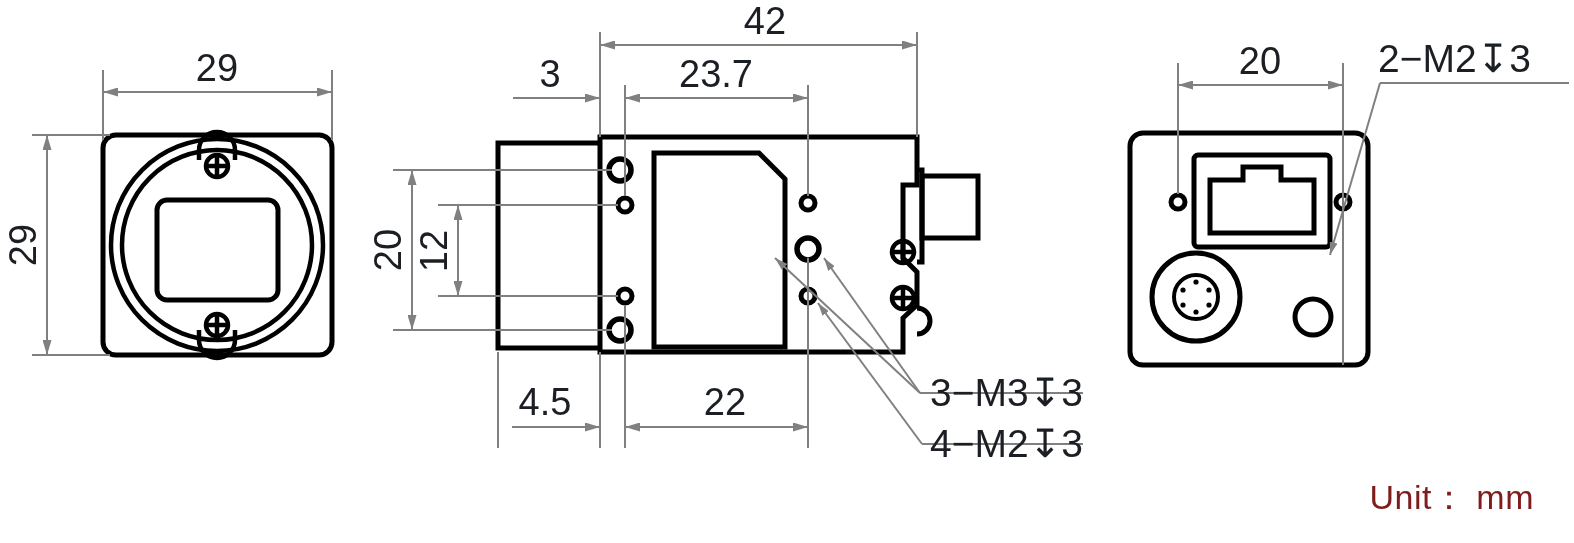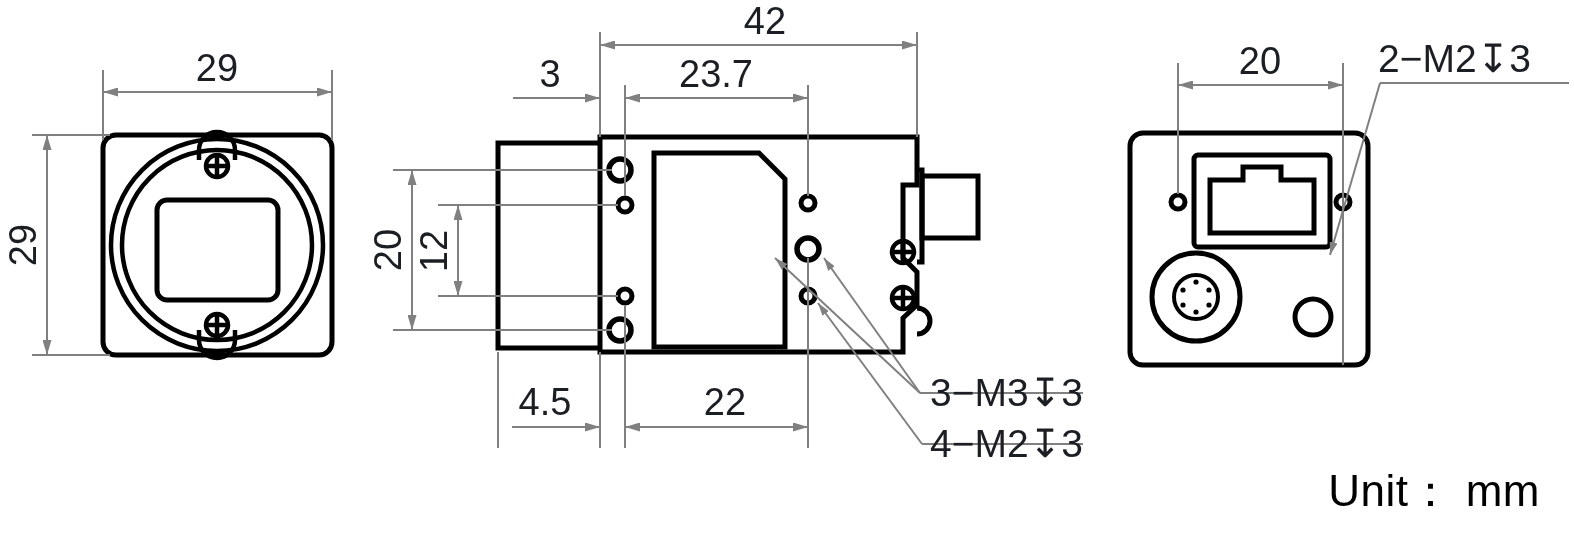--- a/index.html
+++ b/index.html
@@ -6,24 +6,24 @@
   html,body{margin:0;padding:0;background:#ffffff;}
   body{
     width:1574px;height:543px;overflow:hidden;
     font-family:"Liberation Sans","DejaVu Sans",sans-serif;
     color:#1b1e23;
   }
   #sheet{position:relative;width:1574px;height:543px;background:#fff;}
   #sheet svg{position:absolute;left:0;top:0;}
   .unit-label{
     position:absolute;
-    right:34px;bottom:22px;
-    font-size:44px;
+    right:40px;bottom:22px;
+    font-size:34px;
     letter-spacing:0.5px;
-    color:#000000;
+    color:#7f1d1d;
     white-space:pre;
   }
 </style>
 </head>
 <body>
 
 <div id="sheet">
 
 <svg width="1574" height="543" viewBox="0 0 1574 543">
   <defs>

